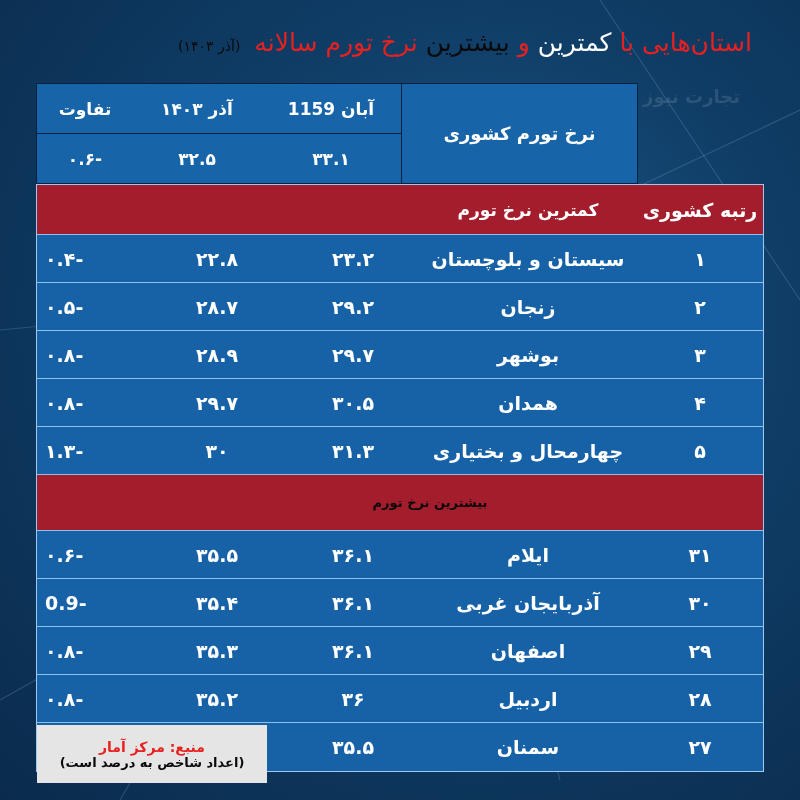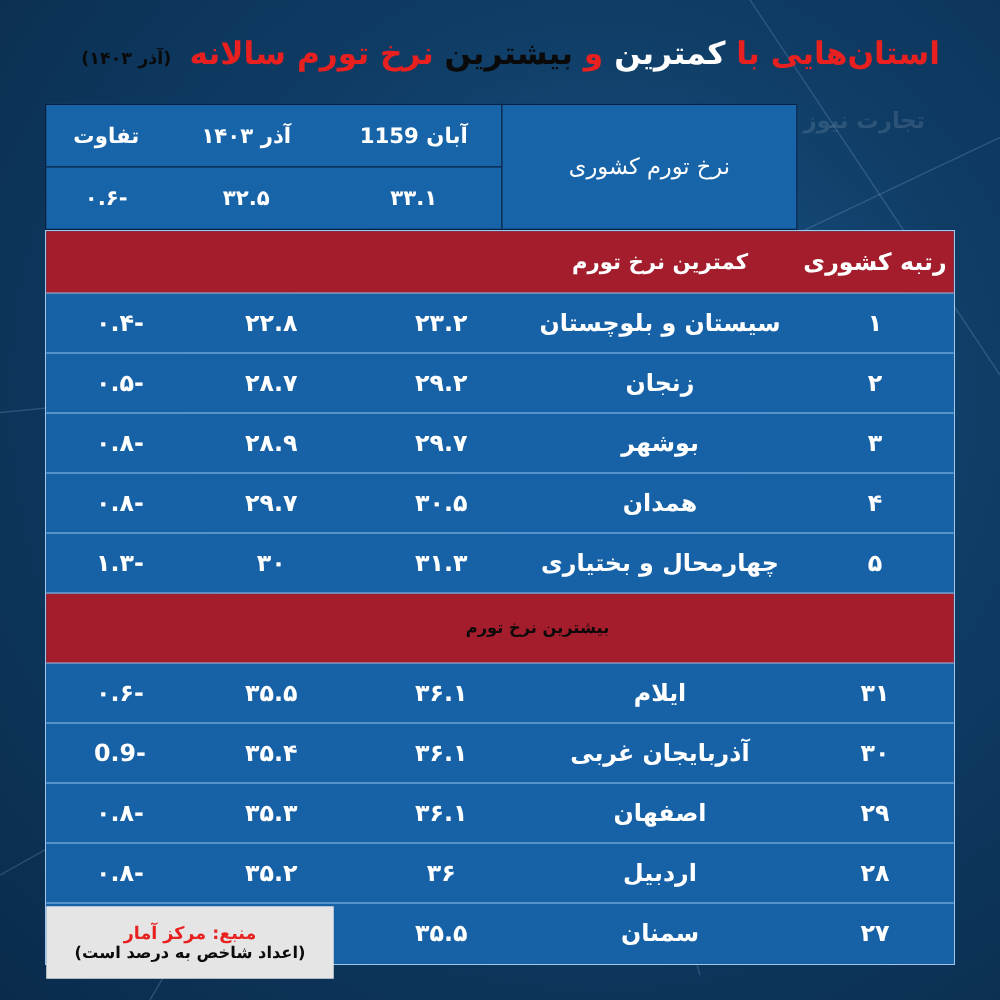--- a/index.html
+++ b/index.html
@@ -7,36 +7,36 @@
     body {
       font-family: "DejaVu Sans", sans-serif;
       background: radial-gradient(ellipse at 60% 40%, #1d5a8c 0%, #0f3d66 45%, #0a2b4c 100%);
       position: relative;
       color: #fff;
       direction: rtl;
     }
     .bg-lines { position: absolute; inset: 0; pointer-events: none; }
     .title {
       position: absolute; top: 28px; right: 48px; left: 40px;
-      font-size: 25px; font-weight: bold; text-align: right;
+      font-size: 25px; font-weight: normal; text-align: right;
       white-space: nowrap;
     }
     .title .red { color: #e8201f; }
     .title .white { color: #ffffff; }
     .title .black { color: #0a0a0a; }
     .title .sub { color: #0a0a0a; font-size: 14px; margin-right: 6px; }
 
     .national {
       position: absolute; top: 83px; left: 36px; width: 602px; height: 101px;
       border: 1px solid #0a2040; background: #1764a8; display: flex;
     }
     .national .label-cell {
       width: 236px; border-left: 1px solid #0a2040;
       display: flex; align-items: center; justify-content: center;
-      font-weight: normal; font-size: 18px; color: #fff;
+      font-weight: bold; font-size: 18px; color: #fff;
     }
     .national .vals { flex: 1; display: flex; flex-direction: column; }
     .national .vrow { display: flex; flex: 1; align-items: center; }
     .national .vrow:first-child { border-bottom: 1px solid #0a2040; }
     .national .c { font-weight: bold; font-size: 17px; text-align: center; }
     .c1 { width: 140px; } .c2 { width: 128px; } .c3 { flex: 1; }
 
     .table {
       position: absolute; top: 184px; left: 36px; width: 728px;
       border: 1px solid #9ec8f0;
@@ -47,21 +47,21 @@
       background: #1762a6;
       font-weight: bold; font-size: 19px;
     }
     .row:last-child { border-bottom: none; }
     .row.head { background: #a41d2c; height: 50px; }
     .row.section { background: #a41d2c; height: 56px; }
     .col-rank { width: 126px; text-align: center; }
     .col-name { width: 218px; text-align: center; }
     .col-aban { width: 132px; text-align: center; }
     .col-azar { width: 140px; text-align: center; }
-    .col-diff { flex: 1; text-align: center; padding-left: 8px; }
+    .col-diff { flex: 1; text-align: left; padding-left: 8px; }
     .row.head .col-rank { color: #fff; }
     .row.head .col-name { color: #fff; font-size: 17px; }
     .row.section .section-label {
       width: 100%; text-align: center; color: #0a0a0a; font-size: 13px;
       padding-left: 60px;
     }
 
     .source {
       position: absolute; left: 37px; top: 725px; width: 230px; height: 58px;
       background: #e5e5e5; display: flex; flex-direction: column;

